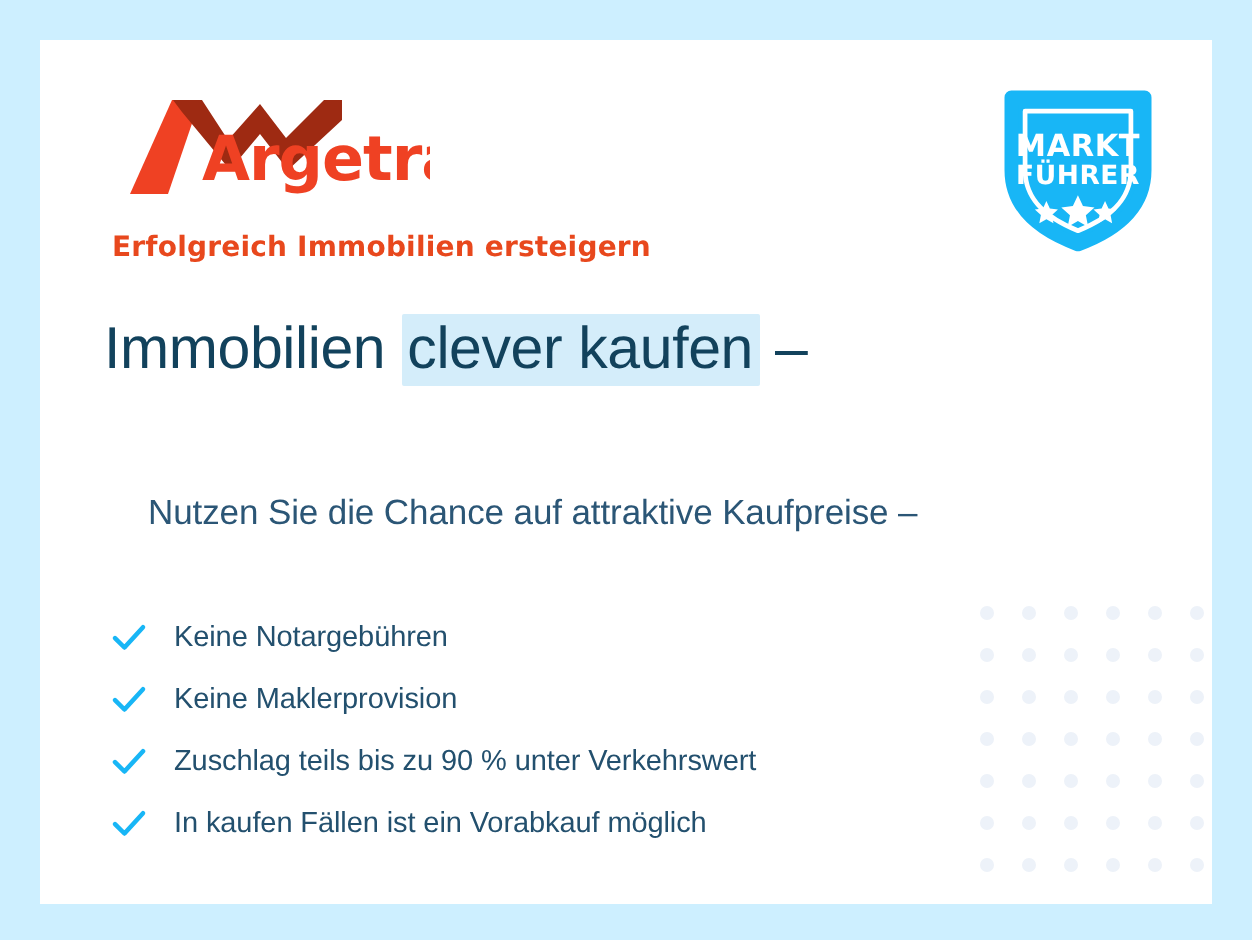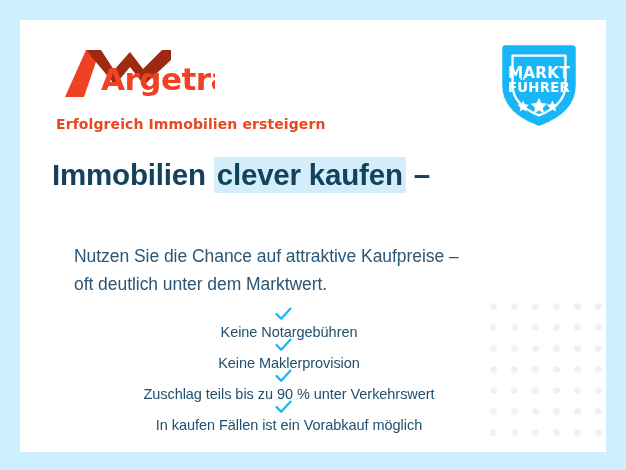--- a/index.html
+++ b/index.html
@@ -85,21 +85,21 @@
     height: 98px;
   }
 
   
   .headline {
     position: absolute;
     left: 32px;
     top: 115px;
     width: 470px;
     font-size: 29.5px;
-    font-weight: bold;
+    font-weight: normal;
     line-height: 40px;
     color: #12425c;
     letter-spacing: -0.2px;
   }
   .headline .hl-mark {
     background: #d4edfa;
     padding: 1px 3px 2px 3px;
     border-radius: 1px;
     box-decoration-break: clone;
     -webkit-box-decoration-break: clone;
@@ -134,21 +134,20 @@
     width: 470px;
     margin: 0;
     padding: 0;
     list-style: none;
   }
   .benefit {
     position: relative;
     height: 31px;
     display: flex;
     align-items: center;
-    flex-direction: column;
   }
   .benefit .check {
     flex: 0 0 auto;
     width: 21px;
     height: 21px;
     margin-right: 12px;
     display: block;
   }
   .benefit .btxt {
     font-size: 14.5px;
@@ -233,21 +232,20 @@
         </g>
       </svg>
     </div>
 
     <h1 class="headline">
       <span class="line"><span>Immobilien </span><span class="hl-mark">clever kaufen</span><span> –</span></span>
     </h1>
 
     <p class="subhead">
       <span class="line">Nutzen Sie die Chance auf attraktive Kaufpreise –</span>
-      <span class="line">oft deutlich unter dem Marktwert.</span>
     </p>
 
     <ul class="benefits" id="benefits">
         <li class="benefit">
           <svg class="check" viewBox="0 0 24 24">
             <path d="M4 12.6 L9.4 18 L20 6.4" fill="none" stroke="#18b6f6" stroke-width="2.6" stroke-linecap="round" stroke-linejoin="round"></path>
           </svg>
           <span class="btxt">Keine Notargebühren</span>
         </li>
         <li class="benefit">

